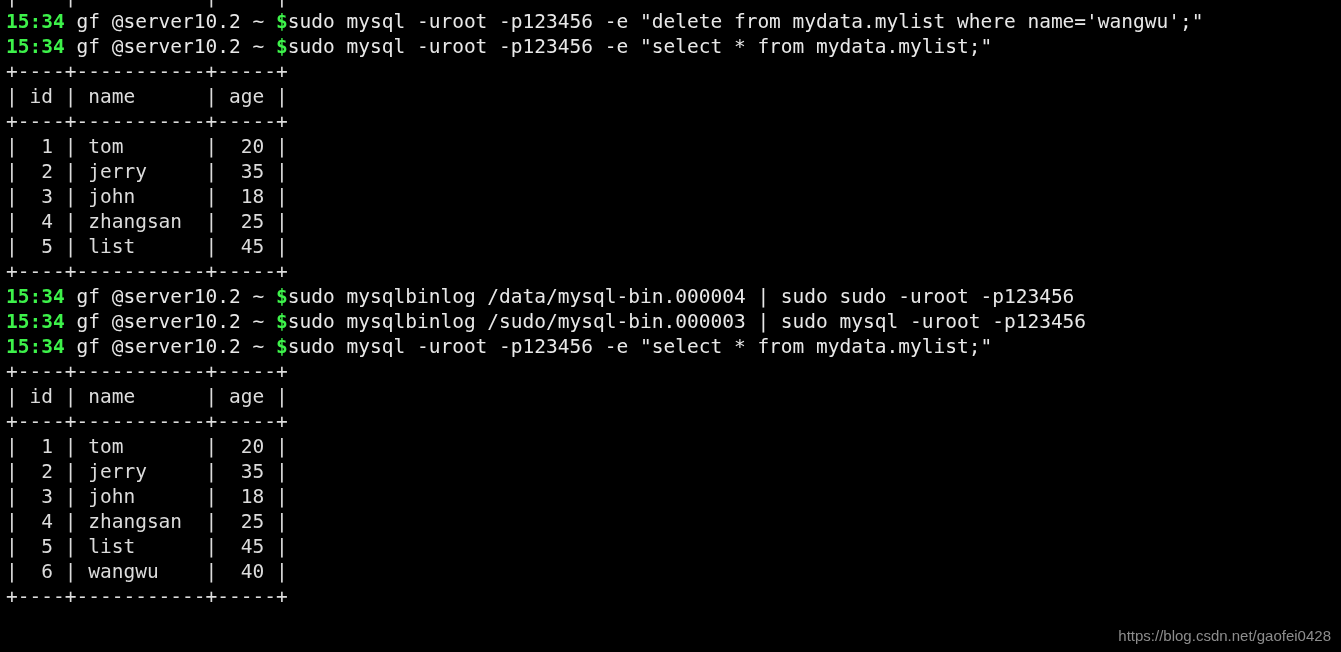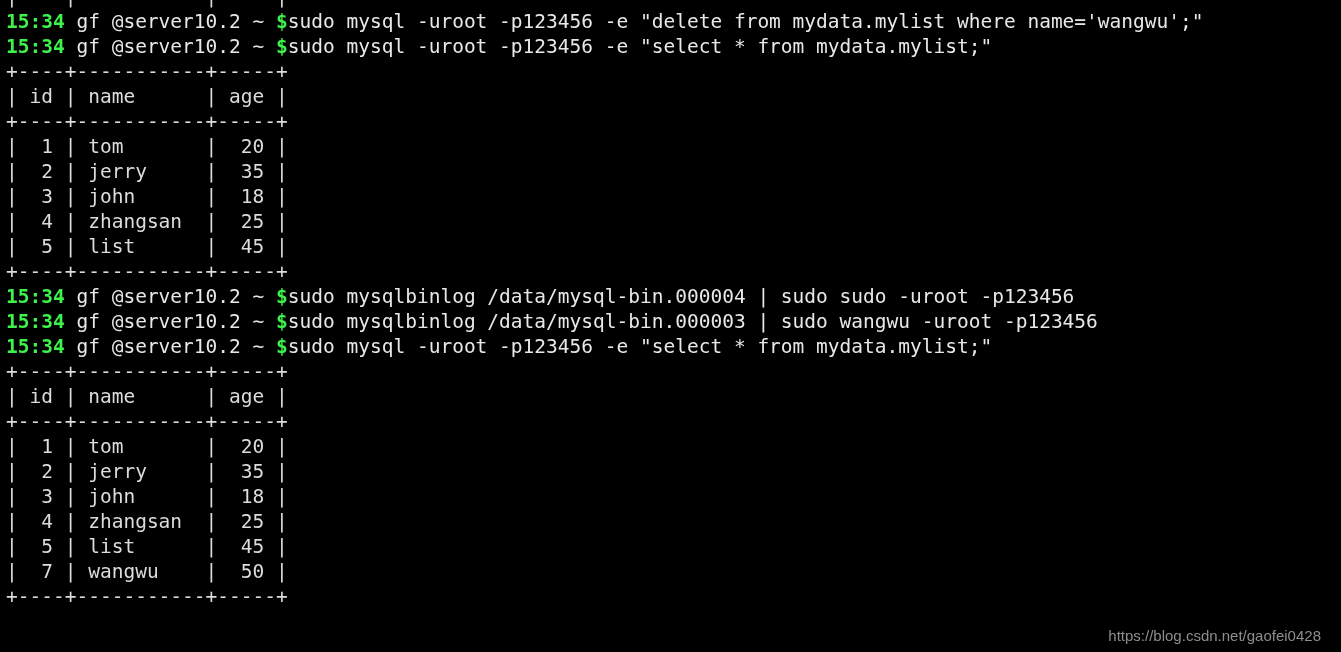--- a/index.html
+++ b/index.html
@@ -66,21 +66,21 @@
   .cursor {
     display: inline-block;
     width: 12px;
     height: 20px;
     background: #26e026;
     vertical-align: -4px;
   }
 
   #watermark {
     position: absolute;
-    right: 20px;
+    right: 10px;
     bottom: 8px;
     font-family: "Liberation Sans", sans-serif;
     font-size: 15px;
     color: #8d8d8d;
     white-space: pre;
     letter-spacing: 0px;
   }
 </style>
 </head>
 <body>
@@ -93,27 +93,27 @@
       <div class="line table-line">+----+-----------+-----+</div>
       <div class="line table-line">| id | name      | age |</div>
       <div class="line table-line">+----+-----------+-----+</div>
       <div class="line table-line">|  1 | tom       |  20 |</div>
       <div class="line table-line">|  2 | jerry     |  35 |</div>
       <div class="line table-line">|  3 | john      |  18 |</div>
       <div class="line table-line">|  4 | zhangsan  |  25 |</div>
       <div class="line table-line">|  5 | list      |  45 |</div>
       <div class="line table-line">+----+-----------+-----+</div>
       <div class="line prompt-line"><span class="ps-time">15:34</span><span class="ps-user"> gf @server10.2 ~ </span><span class="ps-sigil">$</span><span class="cmd">sudo mysqlbinlog /data/mysql-bin.000004 | sudo sudo -uroot -p123456</span></div>
-      <div class="line prompt-line"><span class="ps-time">15:34</span><span class="ps-user"> gf @server10.2 ~ </span><span class="ps-sigil">$</span><span class="cmd">sudo mysqlbinlog /data/mysql-bin.000003 | sudo wangwu -uroot -p123456</span></div>
+      <div class="line prompt-line"><span class="ps-time">15:34</span><span class="ps-user"> gf @server10.2 ~ </span><span class="ps-sigil">$</span><span class="cmd">sudo mysqlbinlog /sudo/mysql-bin.000003 | sudo mysql -uroot -p123456</span></div>
       <div class="line prompt-line"><span class="ps-time">15:34</span><span class="ps-user"> gf @server10.2 ~ </span><span class="ps-sigil">$</span><span class="cmd">sudo mysql -uroot -p123456 -e "select * from mydata.mylist;"</span></div>
       <div class="line table-line">+----+-----------+-----+</div>
       <div class="line table-line">| id | name      | age |</div>
       <div class="line table-line">+----+-----------+-----+</div>
       <div class="line table-line">|  1 | tom       |  20 |</div>
       <div class="line table-line">|  2 | jerry     |  35 |</div>
       <div class="line table-line">|  3 | john      |  18 |</div>
       <div class="line table-line">|  4 | zhangsan  |  25 |</div>
       <div class="line table-line">|  5 | list      |  45 |</div>
-      <div class="line table-line">|  7 | wangwu    |  50 |</div>
+      <div class="line table-line">|  6 | wangwu    |  40 |</div>
       <div class="line table-line">+----+-----------+-----+</div>
     </div>
   <div id="watermark">https://blog.csdn.net/gaofei0428</div>
 </div>
 
 </body></html>

